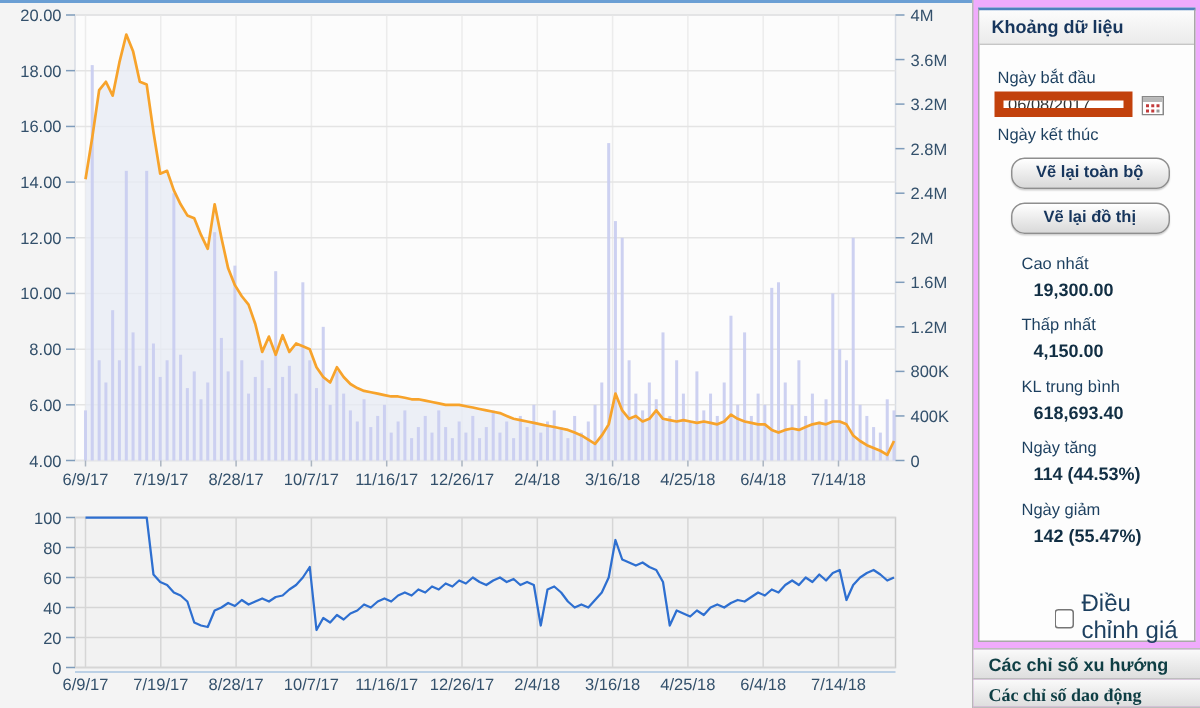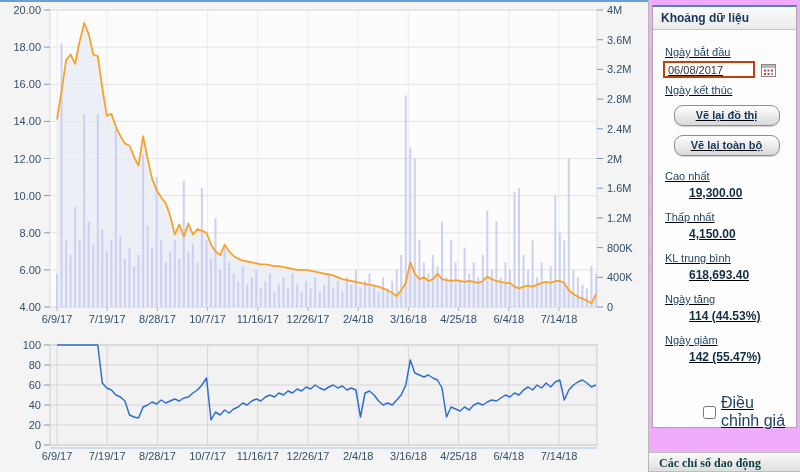--- a/index.html
+++ b/index.html
@@ -10,31 +10,31 @@
   .chart-top-accent{position:absolute;left:0;top:0;width:648px;height:2px;background:#6b9fd4;}
   .chart-svg{position:absolute;left:0;}
   #chart-top{top:2px;width:648px;height:330px;}
   #chart-bottom{top:332px;width:648px;height:140px;}
   svg{display:block;font-family:"Liberation Sans",sans-serif;}
   .sidebar{position:absolute;left:648px;top:0;width:152px;height:472px;background:#f0abfc;border-left:1px solid #b8b8b8;}
   .panel{position:absolute;left:3px;top:5px;width:145px;height:423px;background:#fdfdfd;
          border:1px solid #a8a8a8;border-top:2px solid #4f81bd;}
   .panel-header{height:23px;line-height:23px;padding-left:8px;font-size:12px;font-weight:bold;color:#17365d;
                 background:linear-gradient(#fcfcfc,#ebebeb);border-bottom:1px solid #c6c6c6;}
-  .panel-body{padding:12px 6px 0 10px;text-decoration:underline;}
+  .panel-body{padding:12px 6px 0 10px;}
   .field-label{font-size:11px;color:#1c3f5f;margin:4px 0 3px 2px;}
   .field-row{display:flex;align-items:center;gap:6px;margin-bottom:6px;}
   .date-input{width:92px;height:17px;font-size:11px;font-family:"Liberation Sans",sans-serif;
-              border:2px solid #c2410c;padding:1px 3px;color:#333;background:#fff;}
+              border:6px solid #c2410c;padding:1px 3px;color:#333;background:#fff;}
   .cal{display:inline-block;width:15px;height:14px;line-height:0;cursor:pointer;}
   .btn{display:block;width:106px;margin:9px auto 0 auto;padding:3px 0 4px 0;border:1px solid #8e8e8e;border-radius:9px;
        background:linear-gradient(#ffffff,#d9d9d9);font-family:"Liberation Sans",sans-serif;
        font-size:11px;font-weight:bold;color:#17365d;cursor:pointer;box-shadow:0 1px 1px rgba(0,0,0,.18);}
   .stats{margin-top:14px;}
-  .stat-label{font-size:11px;color:#1c3f5f;margin:11px 0 0 2px;}
+  .stat-label{font-size:11px;color:#1c3f5f;margin:11px 0 0 18px;}
   .stat-value{font-size:12px;font-weight:bold;color:#122f44;margin:4px 0 0 26px;}
   .checkbox-row{display:flex;align-items:center;gap:5px;margin:30px 0 0 40px;}
   .checkbox-row input{width:13px;height:13px;margin:0;}
   .checkbox-row span{font-size:16px;color:#1c3f5f;}
   .accordion{position:absolute;left:0;width:152px;height:20px;line-height:20px;padding-left:10px;
              font-size:12px;font-weight:bold;color:#0e3e44;cursor:pointer;
              background:linear-gradient(#fafafa,#dedede);border-top:1px solid #bdbdbd;}
   #acc-trend{top:432px;}
   #acc-osc{top:452px;border-bottom:1px solid #bdbdbd;font-family:Liberation Serif, serif;}
 </style>
@@ -318,35 +318,36 @@
                   <rect x="6.5" y="6.5" width="2" height="2"></rect>
                   <rect x="10" y="6.5" width="2" height="2"></rect>
                 <rect x="3" y="10" width="2" height="2"></rect>
                   <rect x="6.5" y="10" width="2" height="2"></rect>
               </g>
               <rect x="10" y="10" width="2" height="2" fill="#999"></rect>
             </svg>
           </span>
         </div>
         <div class="field-label">Ngày kết thúc</div>
+        <button class="btn">Vẽ lại toàn bộ</button>
         <button class="btn">Vẽ lại đồ thị</button>
-        <button class="btn">Vẽ lại toàn bộ</button>
         <div class="stats">
           <div class="stat-label">Cao nhất</div>
           <div class="stat-value">19,300.00</div>
           <div class="stat-label">Thấp nhất</div>
           <div class="stat-value">4,150.00</div>
           <div class="stat-label">KL trung bình</div>
           <div class="stat-value">618,693.40</div>
           <div class="stat-label">Ngày tăng</div>
           <div class="stat-value">114 (44.53%)</div>
           <div class="stat-label">Ngày giảm</div>
           <div class="stat-value">142 (55.47%)</div>
         </div>
         <div class="checkbox-row">
           <input type="checkbox" style="">
           <span>Điều chỉnh giá</span>
         </div>
       </div>
     </div>
+    <div class="accordion" id="acc-trend">Các chỉ số xu hướng</div>
     <div class="accordion" id="acc-osc">Các chỉ số dao động</div>
   </div>
 </div>
 
 </body></html>

